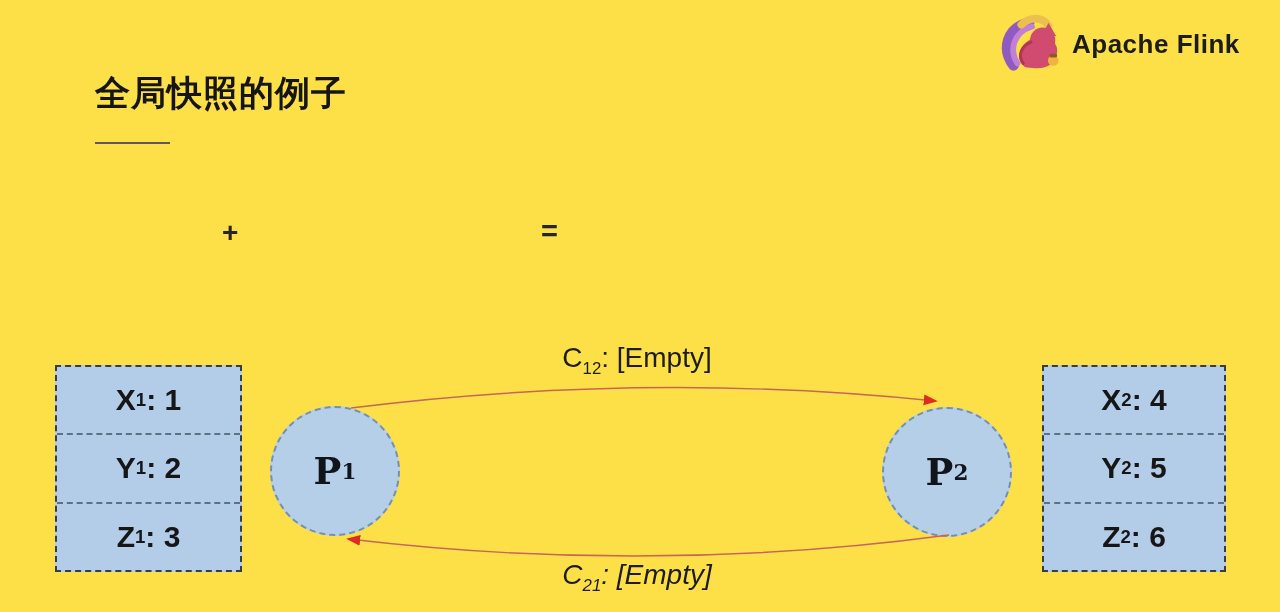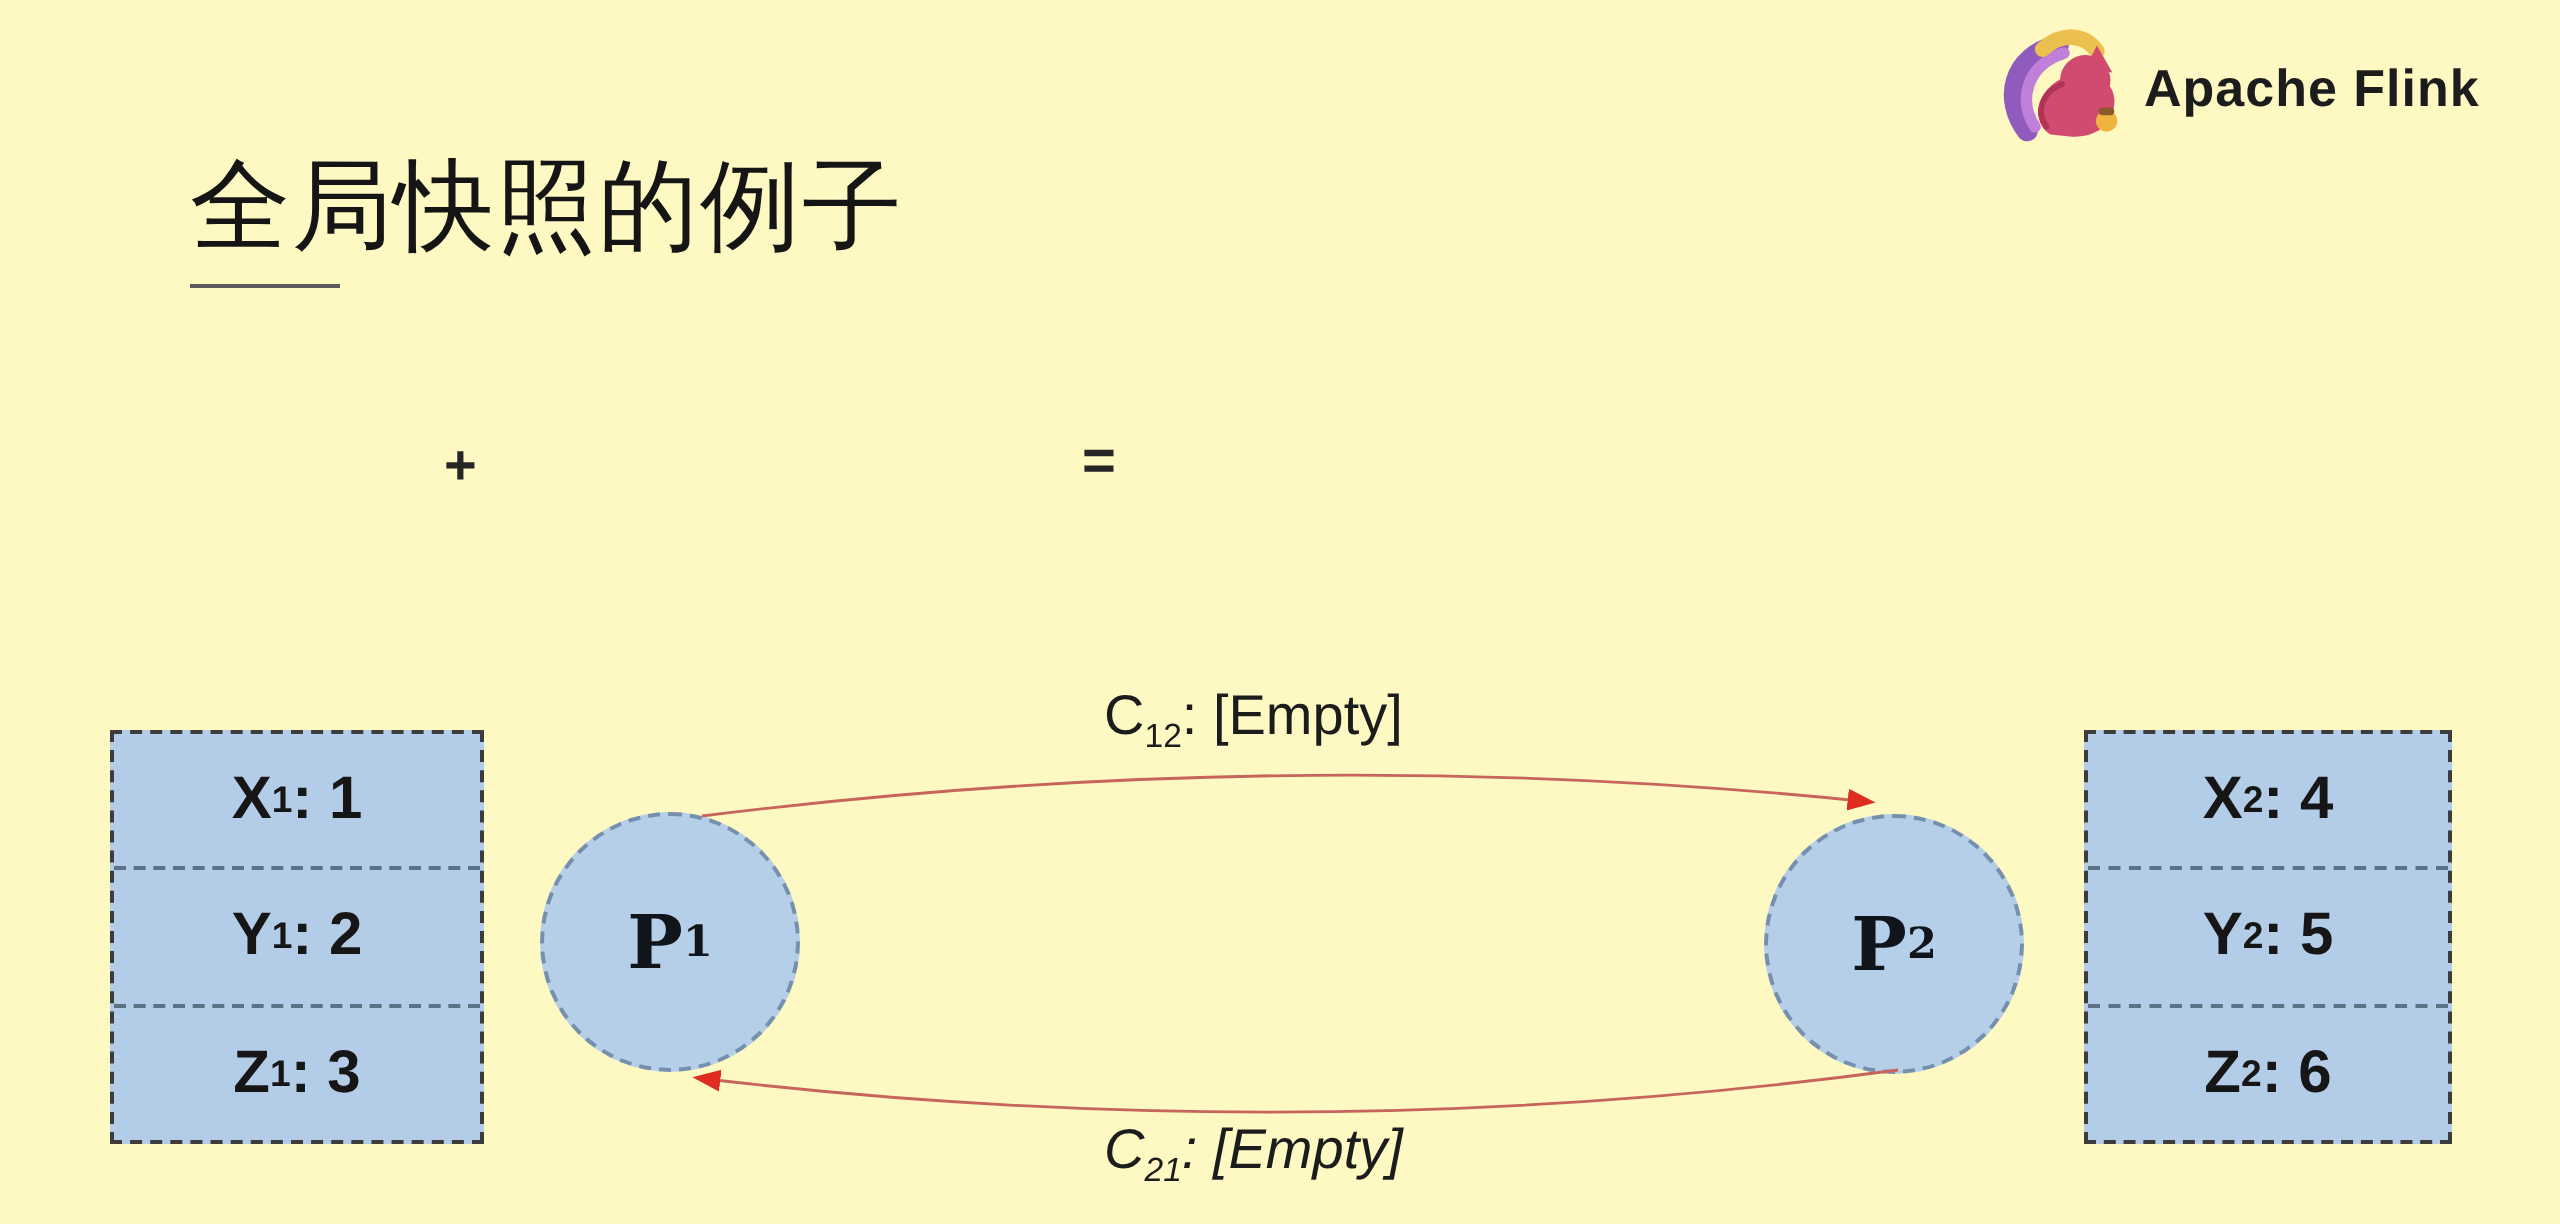--- a/index.html
+++ b/index.html
@@ -1,36 +1,36 @@
 <!DOCTYPE html>
 <html><head>
 <meta charset="utf-8">
 <style>
   html,body{margin:0;padding:0;background:#e8e8e8;}
   .slide{
-    position:relative;width:1280px;height:612px;background:#fef9c3;
+    position:relative;width:1280px;height:612px;background:#fde047;
     overflow:hidden;font-family:"Liberation Sans","DejaVu Sans",sans-serif;color:#1f1f1f;
   }
   
   .brand{position:absolute;left:1000px;top:12px;height:64px;display:flex;align-items:center;gap:10px;}
   .brand svg{width:62px;height:62px;display:block;}
   .brand-name{font-size:26px;font-weight:700;color:#1c1c1c;letter-spacing:.5px;}
   
-  .slide-title{position:absolute;left:95px;top:70px;font-size:50px;font-weight:400;color:#151515;letter-spacing:1px;}
+  .slide-title{position:absolute;left:95px;top:70px;font-size:35px;font-weight:700;color:#151515;letter-spacing:1px;}
   .title-underline{position:absolute;left:95px;top:142px;width:75px;height:2px;background:#5a5a5a;}
   
   .eq{position:absolute;font-size:25px;color:#262626;white-space:nowrap;}
   .eq sub{font-size:60%;}
   .eq-line1{left:95px;top:170px;}
   .eq-plus{left:222px;top:217px;font-size:28px;font-weight:700;}
   .eq-equals{left:541px;top:215px;font-size:29px;font-weight:700;}
   .eq-result{left:640px;top:220px;}
   .eq-line2{left:95px;top:264px;}
   
-  .channel-label{position:absolute;left:552px;width:220px;font-size:28px;color:#1c1c1c;white-space:nowrap;}
+  .channel-label{position:absolute;left:527px;width:220px;text-align:center;font-size:28px;color:#1c1c1c;white-space:nowrap;}
   .channel-label sub{font-size:60%;}
   .channel-top-label{top:342px;}
   .channel-bottom-label{top:559px;font-style:italic;}
   
   .state-box{
     position:absolute;top:365px;height:207px;box-sizing:border-box;
     background:#b3cde9;border:2px dashed #3c3c3c;display:flex;flex-direction:column;
   }
   .state-box.left{left:55px;width:187px;}
   .state-box.right{left:1042px;width:184px;}

